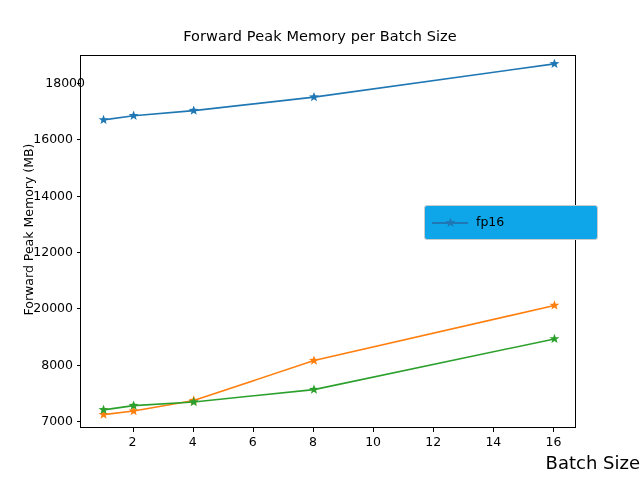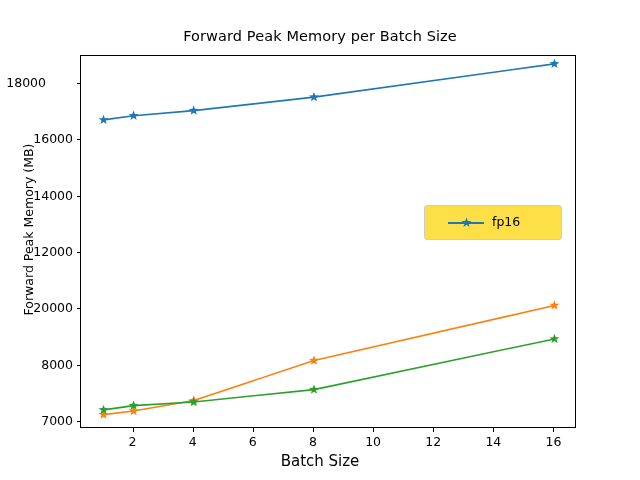--- a/index.html
+++ b/index.html
@@ -73,44 +73,44 @@
     position: absolute;
     font-size: 12.5px;
     text-align: center;
     white-space: nowrap;
   }
   #xlabel {
     position: absolute;
     left: 0;
     top: 452px;
     width: 640px;
-    text-align: center;
-    font-size: 15px;
+    text-align: right;
+    font-size: 18px;
   }
   #ylabel {
     position: absolute;
     left: -92px;
     top: 222px;
     width: 240px;
     text-align: center;
     font-size: 12.5px;
     transform: rotate(-90deg);
     transform-origin: center center;
     white-space: nowrap;
   }
   #legend {
     position: absolute;
     left: 424px;
     top: 205px;
-    width: 138px;
+    width: 174px;
     box-sizing: border-box;
-    background: #fde047;
+    background: #0ea5e9;
     border: 1px solid #cccccc;
     border-radius: 3px;
-    padding: 6px 8px 6px 23px;
+    padding: 6px 8px 6px 7px;
   }
   .legend-row {
     display: flex;
     align-items: center;
     height: 21px;
   }
   .legend-sample {
     position: relative;
     width: 36px;
     height: 14px;
@@ -154,21 +154,21 @@
       <div class="ytick-label" style="right: 567px; top: 356.66px;">8000</div>
       <div class="tick-mark-y" style="left: 76.5px; top: 308.358px;"></div>
       <div class="ytick-label" style="right: 567px; top: 300.358px;">20000</div>
       <div class="tick-mark-y" style="left: 76.5px; top: 252.057px;"></div>
       <div class="ytick-label" style="right: 567px; top: 244.057px;">12000</div>
       <div class="tick-mark-y" style="left: 76.5px; top: 195.755px;"></div>
       <div class="ytick-label" style="right: 567px; top: 187.755px;">14000</div>
       <div class="tick-mark-y" style="left: 76.5px; top: 139.453px;"></div>
       <div class="ytick-label" style="right: 567px; top: 131.453px;">16000</div>
       <div class="tick-mark-y" style="left: 76.5px; top: 83.1509px;"></div>
-      <div class="ytick-label" style="right: 594px; top: 75.1509px;">18000</div>
+      <div class="ytick-label" style="right: 555px; top: 75.1509px;">18000</div>
     </div>
   <div id="xticks-container">
       <div class="tick-mark-x" style="left: 132.606px; top: 428px;"></div>
       <div class="xtick-label" style="left: 102.606px; width: 60px; top: 434px;">2</div>
       <div class="tick-mark-x" style="left: 192.727px; top: 428px;"></div>
       <div class="xtick-label" style="left: 162.727px; width: 60px; top: 434px;">4</div>
       <div class="tick-mark-x" style="left: 252.848px; top: 428px;"></div>
       <div class="xtick-label" style="left: 222.848px; width: 60px; top: 434px;">6</div>
       <div class="tick-mark-x" style="left: 312.97px; top: 428px;"></div>
       <div class="xtick-label" style="left: 282.97px; width: 60px; top: 434px;">8</div>

